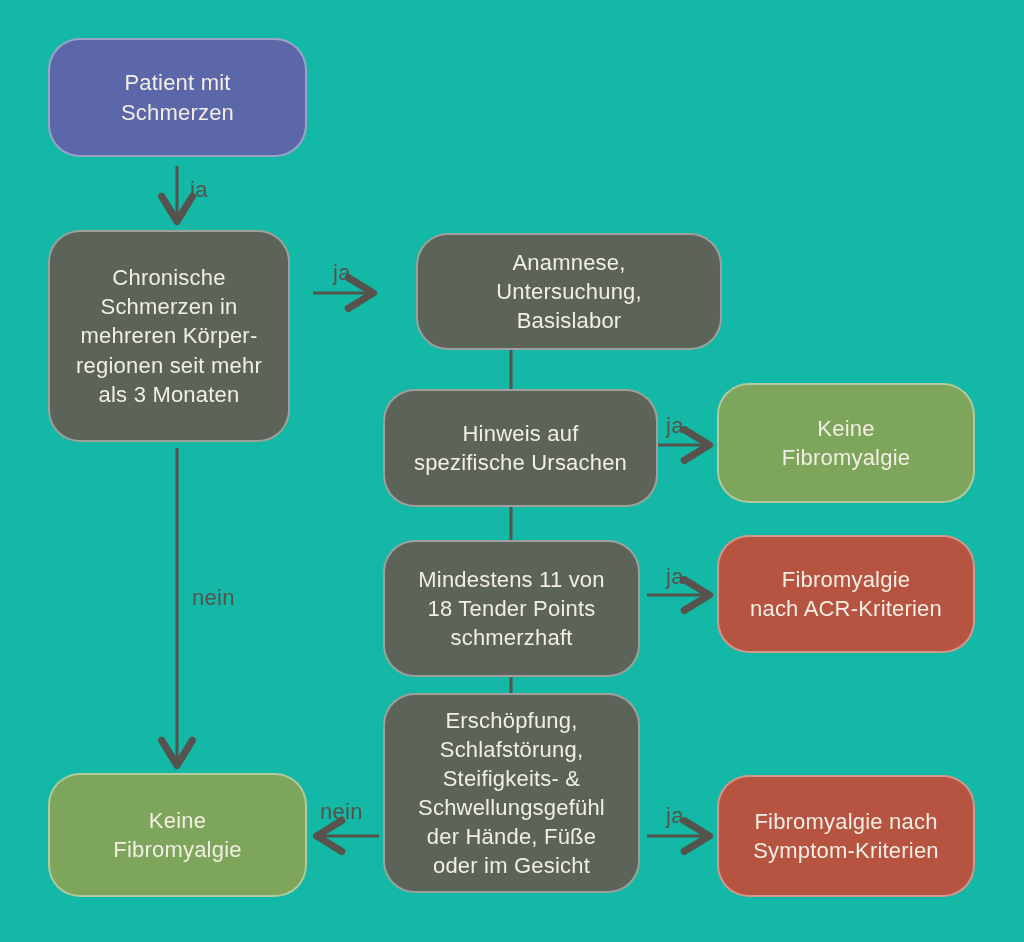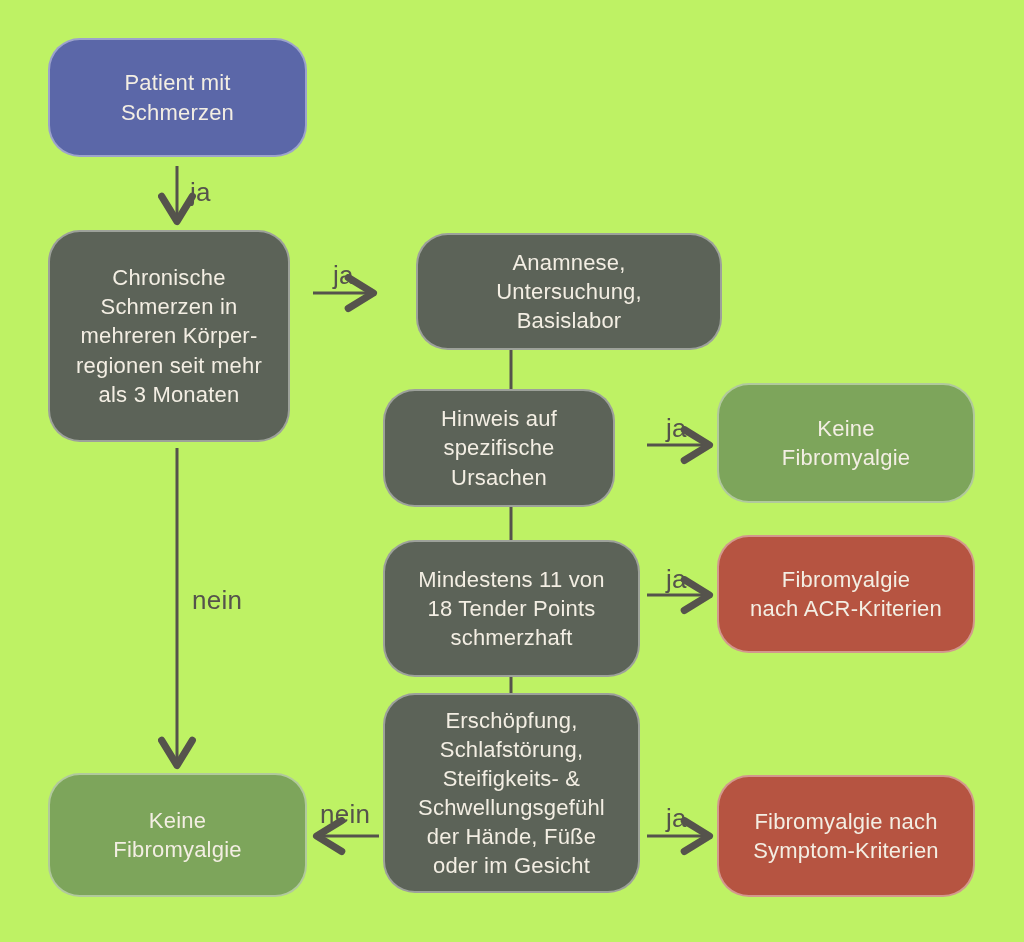--- a/index.html
+++ b/index.html
@@ -5,21 +5,21 @@
   html, body {
     margin: 0;
     padding: 0;
     background: #f2ede4;
     font-family: "Liberation Sans", "DejaVu Sans", sans-serif;
   }
   .canvas {
     position: relative;
     width: 1024px;
     height: 942px;
-    background: #bef264;
+    background: #14b8a6;
     overflow: hidden;
   }
   .edges-svg {
     position: absolute;
     left: 0;
     top: 0;
     width: 1024px;
     height: 942px;
   }
   .node {
@@ -38,21 +38,21 @@
     padding: 6px 14px;
     letter-spacing: 0.2px;
   }
   .node-start    { background: #5b67a8; }
   .node-process  { background: #5c6358; }
   .node-good     { background: #7da55b; }
   .node-bad      { background: #b65441; }
   .edge-label {
     position: absolute;
     color: #55534c;
-    font-size: 26px;
+    font-size: 22px;
     line-height: 1.1;
     letter-spacing: 0.3px;
   }
 </style>
 </head>
 <body>
 
 <div class="canvas">
 
   <svg class="edges-svg" viewBox="0 0 1024 942" xmlns="http://www.w3.org/2000/svg">
@@ -81,21 +81,21 @@
   <div class="node node-process" style="left:48px; top:230px; width:242px; height:212px;">Chronische
 Schmerzen in
 mehreren Körper-
 regionen seit mehr
 als 3 Monaten</div>
 
   <div class="node node-process" style="left:383px; top:233px; width:306px; height:117px;margin-left:33px;">Anamnese,
 Untersuchung,
 Basislabor</div>
 
-  <div class="node node-process" style="left:383px; top:389px; width:232px; height:118px;">Hinweis auf
+  <div class="node node-process" style="left:383px; top:389px; width:275px; height:118px;">Hinweis auf
 spezifische Ursachen</div>
 
   <div class="node node-good" style="left:717px; top:383px; width:258px; height:120px;">Keine
 Fibromyalgie</div>
 
   <div class="node node-process" style="left:383px; top:540px; width:257px; height:137px;">Mindestens 11 von
 18 Tender Points
 schmerzhaft</div>
 
   <div class="node node-bad" style="left:717px; top:535px; width:258px; height:118px;">Fibromyalgie

